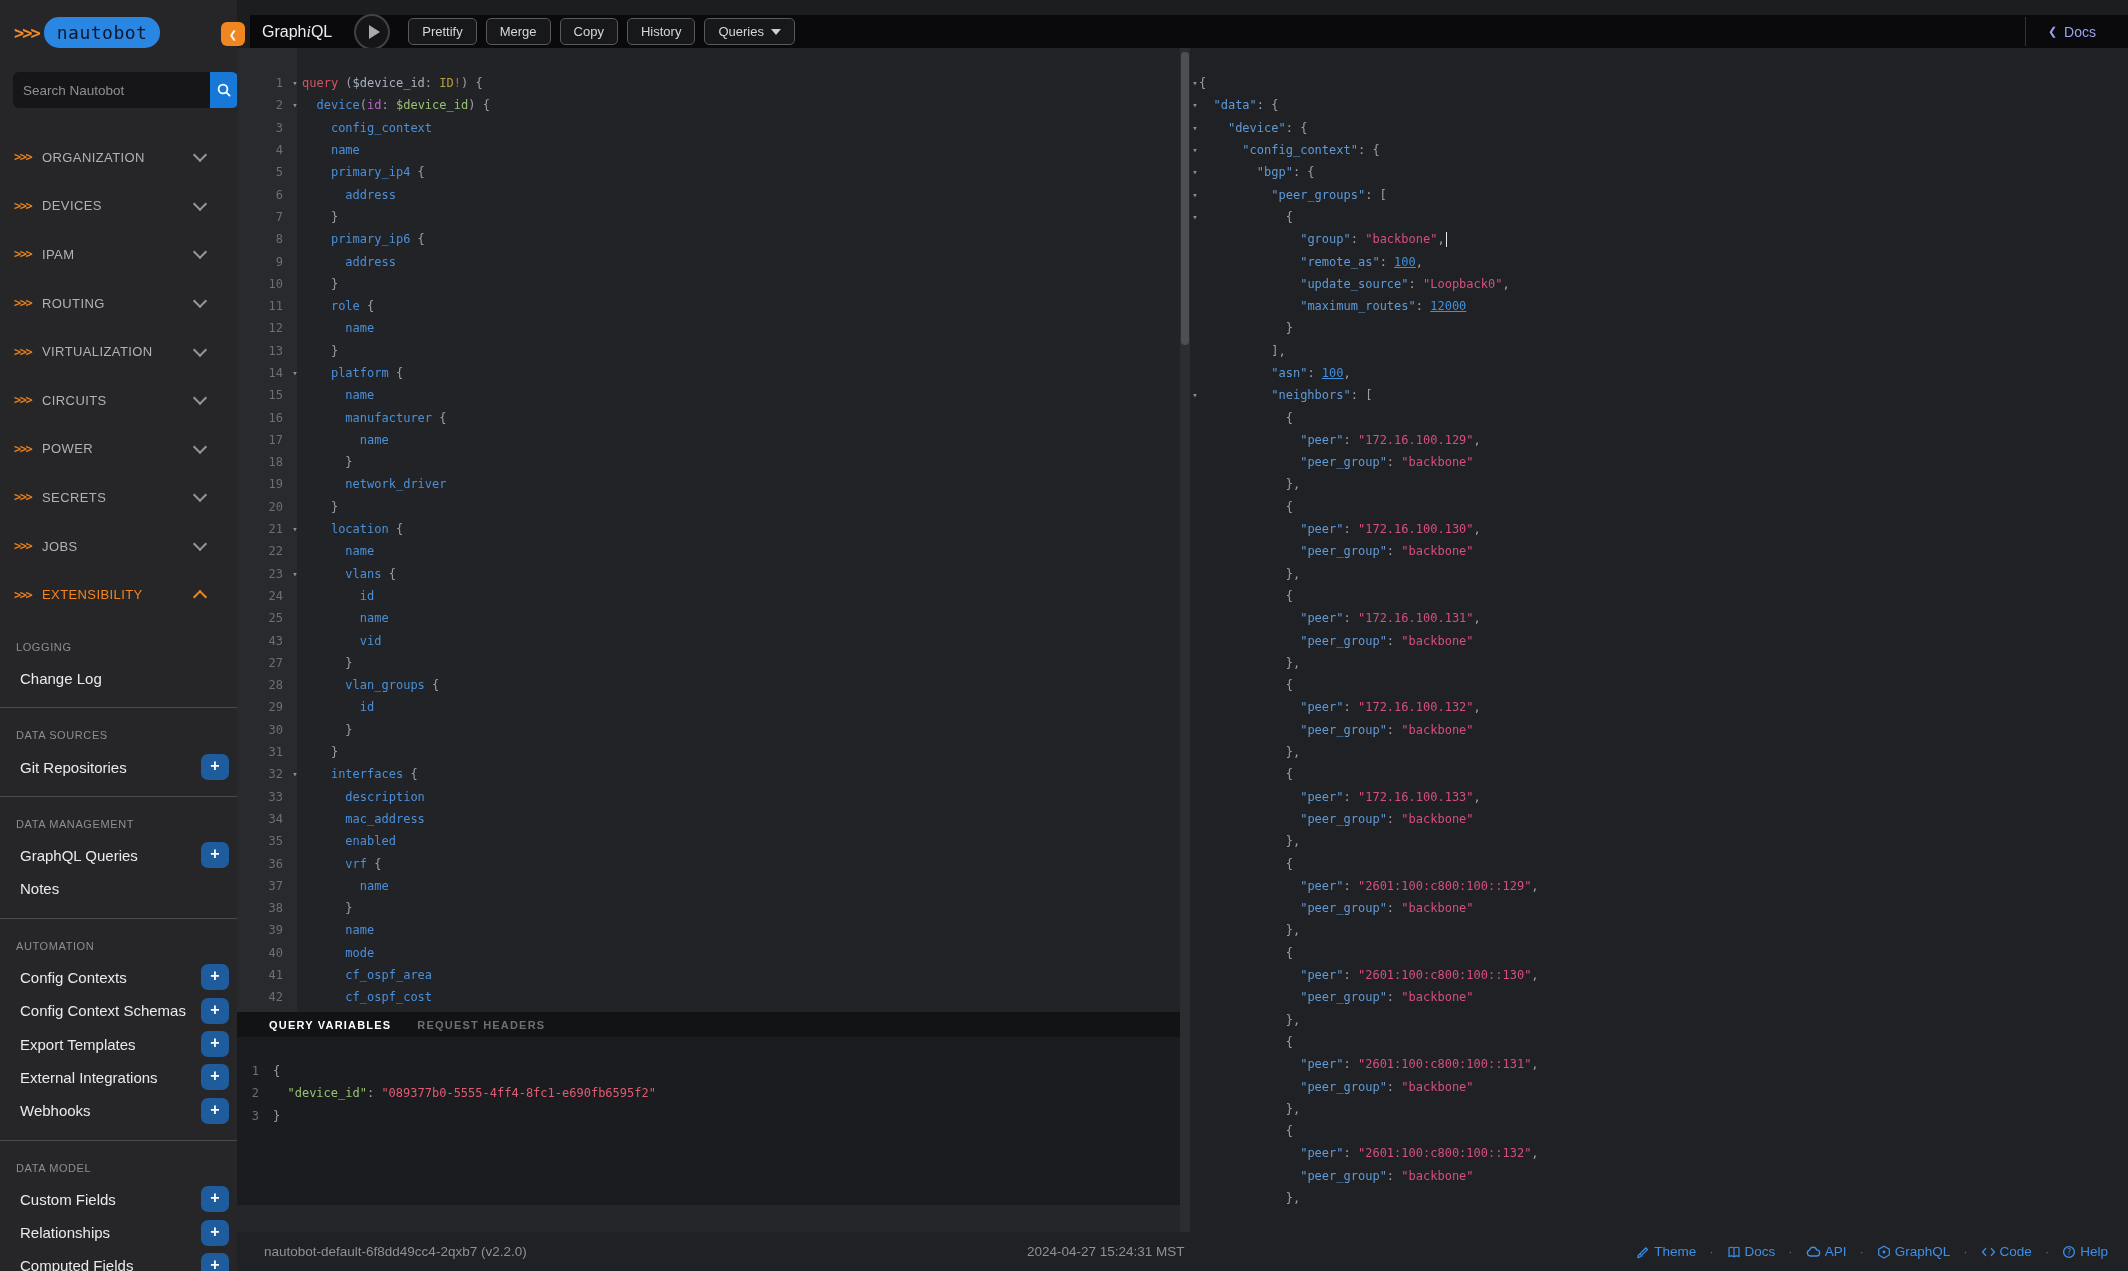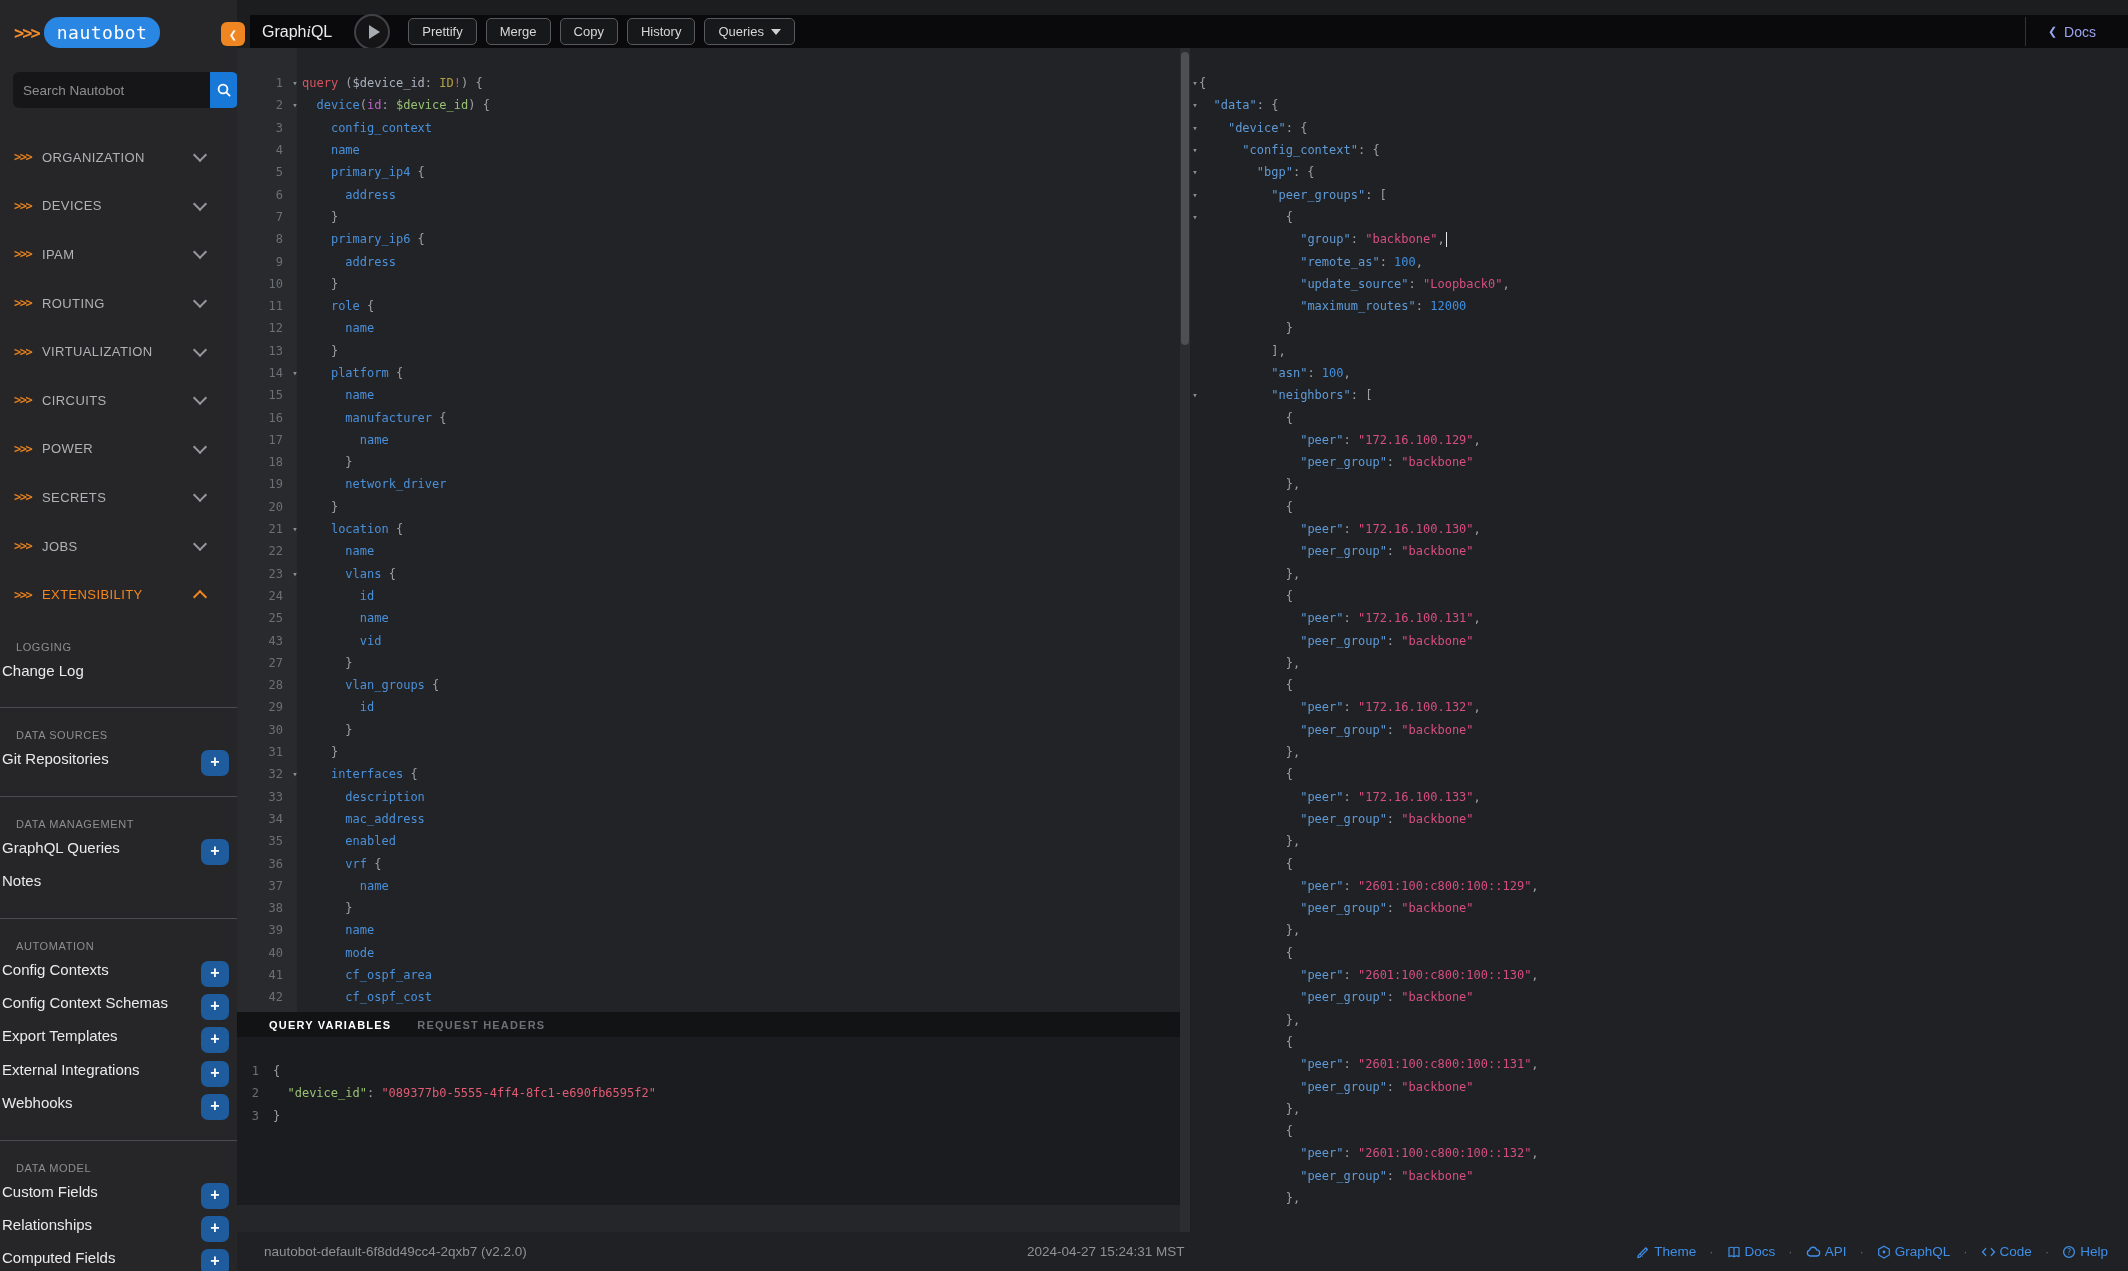--- a/index.html
+++ b/index.html
@@ -4,21 +4,21 @@
 <style>
   html,body{margin:0;padding:0;background:#1c1d1f;}
   body{width:2128px;height:1271px;position:relative;overflow:hidden;
        font-family:"Liberation Sans",sans-serif;-webkit-font-smoothing:antialiased;}
   .abs{position:absolute;}
   
   .sidebar{left:0;top:0;width:237px;height:1271px;background:#262629;}
   .logo-row{position:absolute;left:14px;top:17px;display:flex;align-items:center;gap:5px;}
   .logo-chev{font-family:"DejaVu Sans Mono",monospace;font-style:italic;font-weight:bold;
              color:#f08a2b;font-size:17px;letter-spacing:-2px;}
-  .logo-box{background:#2a86e3;color:#ffffff;border-radius:15px;padding:5px 13px;
+  .logo-box{background:#2a86e3;color:#0f172a;border-radius:15px;padding:5px 13px;
             font-family:"DejaVu Sans Mono",monospace;font-size:18px;letter-spacing:.5px;}
   .search-row{position:absolute;left:13px;top:72px;display:flex;height:36px;width:200px;}
   .search-input{flex:1;background:#161618;border:none;outline:none;border-radius:6px 0 0 6px;
                 color:#cfcfcf;font-size:13.5px;padding:0 10px;font-family:"Liberation Sans",sans-serif;}
   .search-input::placeholder{color:#8f8f92;}
   .search-btn{width:34px;background:#1878d8;border:none;border-radius:0 6px 6px 0;cursor:pointer;
               display:flex;align-items:center;justify-content:center;}
   .nav{position:absolute;left:0;top:133px;width:237px;}
   .nav-item{height:48.6px;display:flex;align-items:center;cursor:pointer;}
   .nav-ico{font-family:"DejaVu Sans Mono",monospace;font-style:italic;font-weight:bold;
@@ -26,21 +26,21 @@
   .nav-label{flex:1;color:#b2b2b5;font-size:13px;letter-spacing:.4px;}
   .nav-item.active .nav-label{color:#f5861d;}
   .chev{width:8px;height:8px;border-right:2px solid #98989c;border-bottom:2px solid #98989c;
         transform:rotate(45deg);margin-right:32px;margin-top:-4px;}
   .chev.up{transform:rotate(-135deg);margin-top:4px;border-color:#f5861d;}
   .submenu{position:absolute;left:0;top:620px;width:237px;}
   .sub-div{height:1px;background:#4b4b4f;margin:0;}
   .sub-sec{padding:12px 0;}
   .sub-head{height:30px;display:flex;align-items:center;padding-left:16px;color:#8e8e91;
             font-size:11px;letter-spacing:.6px;}
-  .sub-item{height:33.4px;display:flex;align-items:flex-start;padding-left:2px;cursor:pointer;}
+  .sub-item{height:33.4px;display:flex;align-items:center;padding-left:20px;cursor:pointer;}
   .sub-label{flex:1;color:#eaeaec;font-size:15px;}
   .plus-btn{width:28px;height:26px;margin-right:8px;background:#1e5c9e;border:none;border-radius:7px;
             color:#fff;font-size:16px;font-weight:bold;line-height:1;cursor:pointer;
             display:flex;align-items:center;justify-content:center;padding:0 0 2px 0;}
   .collapse-btn{left:221px;top:22px;width:24px;height:24px;background:#f08622;border:none;
                 border-radius:6px;color:#fff;font-size:10px;cursor:pointer;
                 display:flex;align-items:center;justify-content:center;}
   
   .topbar{left:250px;top:15px;width:1878px;height:33px;background:#0a0a0c;
           display:flex;align-items:center;}
@@ -82,21 +82,21 @@
   .qvtab.active{color:#fff;}
   .qvpane{left:237px;top:1037px;width:943px;height:168px;background:#1b1c1f;overflow:hidden;}
   .qvlines{position:absolute;left:0;top:23px;right:0;}
   .vg{width:22px;text-align:right;padding-right:3px;color:#6b7076;flex:none;}
   .vsp{width:11px;flex:none;}
   .strip{left:237px;top:1205px;width:943px;height:27px;background:#25262a;}
   
   .tk-kw{color:#d5545f;} .tk-fld{color:#4a90d9;} .tk-attr{color:#bd63c5;}
   .tk-var{color:#98c173;} .tk-vdef{color:#a9b2bf;} .tk-typ{color:#b3a042;}
   .tk-p{color:#9aa0a6;} .tk-k{color:#5f9ad6;} .tk-s{color:#d64f7e;}
-  .tk-n{color:#4090e0;} .tk-vk{color:#98c173;} .tk-vs{color:#e05c74;}
+  .tk-n{color:#4090e0;text-decoration:underline;} .tk-vk{color:#98c173;} .tk-vs{color:#e05c74;}
   .cursor{display:inline-block;width:1px;height:15px;background:#e8e8e8;vertical-align:middle;margin-left:1px;}
   
   .footer{left:237px;top:1232px;width:1891px;height:39px;background:#202125;}
   .foot-host{position:absolute;left:27px;top:0;height:39px;display:flex;align-items:center;
              color:#919194;font-size:13.5px;}
   .foot-time{position:absolute;left:790px;top:0;height:39px;display:flex;align-items:center;
              color:#919194;font-size:13.5px;}
   .foot-links{position:absolute;right:14px;top:0;height:39px;display:flex;align-items:center;gap:7px;}
   .foot-link{color:#3e8fe8;font-size:13.5px;display:flex;align-items:center;gap:4px;cursor:pointer;
              background:none;border:none;font-family:"Liberation Sans",sans-serif;}

